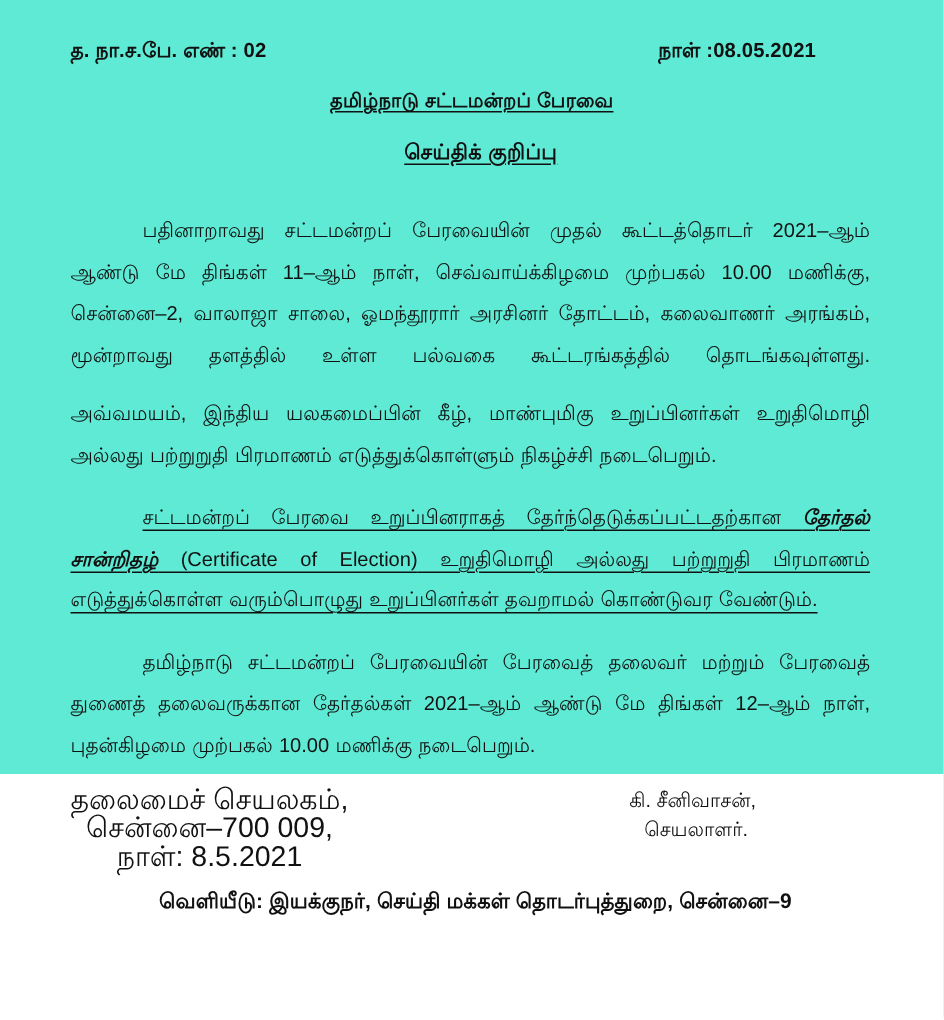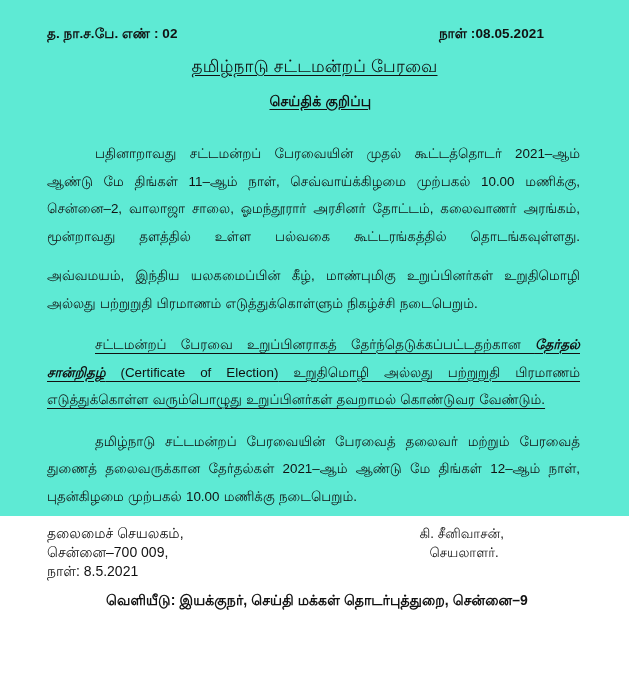--- a/index.html
+++ b/index.html
@@ -48,22 +48,22 @@
 
   
   .title-block {
     position: absolute;
     left: 0;
     top: 57px;
     width: 629px;
     text-align: center;
   }
   .doc-title {
-    font-size: 17px;
-    font-weight: normal;
+    font-size: 13px;
+    font-weight: bold;
     text-decoration: underline;
     text-underline-offset: 3px;
     letter-spacing: 0.2px;
     line-height: 20px;
   }
   .doc-subtitle {
     margin-top: 14px;
     font-size: 14px;
     font-weight: bold;
     text-decoration: underline;
@@ -121,23 +121,23 @@
   
   .sign-block {
     position: absolute;
     left: 47px;
     top: 524px;
     width: 533px;
     display: flex;
     justify-content: space-between;
   }
   .sign-left {
-    font-size: 14px;
+    font-size: 19px;
     line-height: 19px;
-    text-align: left;
+    text-align: center;
     white-space: nowrap;
   }
   .sign-right {
     font-size: 13.2px;
     line-height: 19px;
     text-align: left;
     margin-right: 76px;
     white-space: nowrap;
   }
   .sign-right .secretary {

